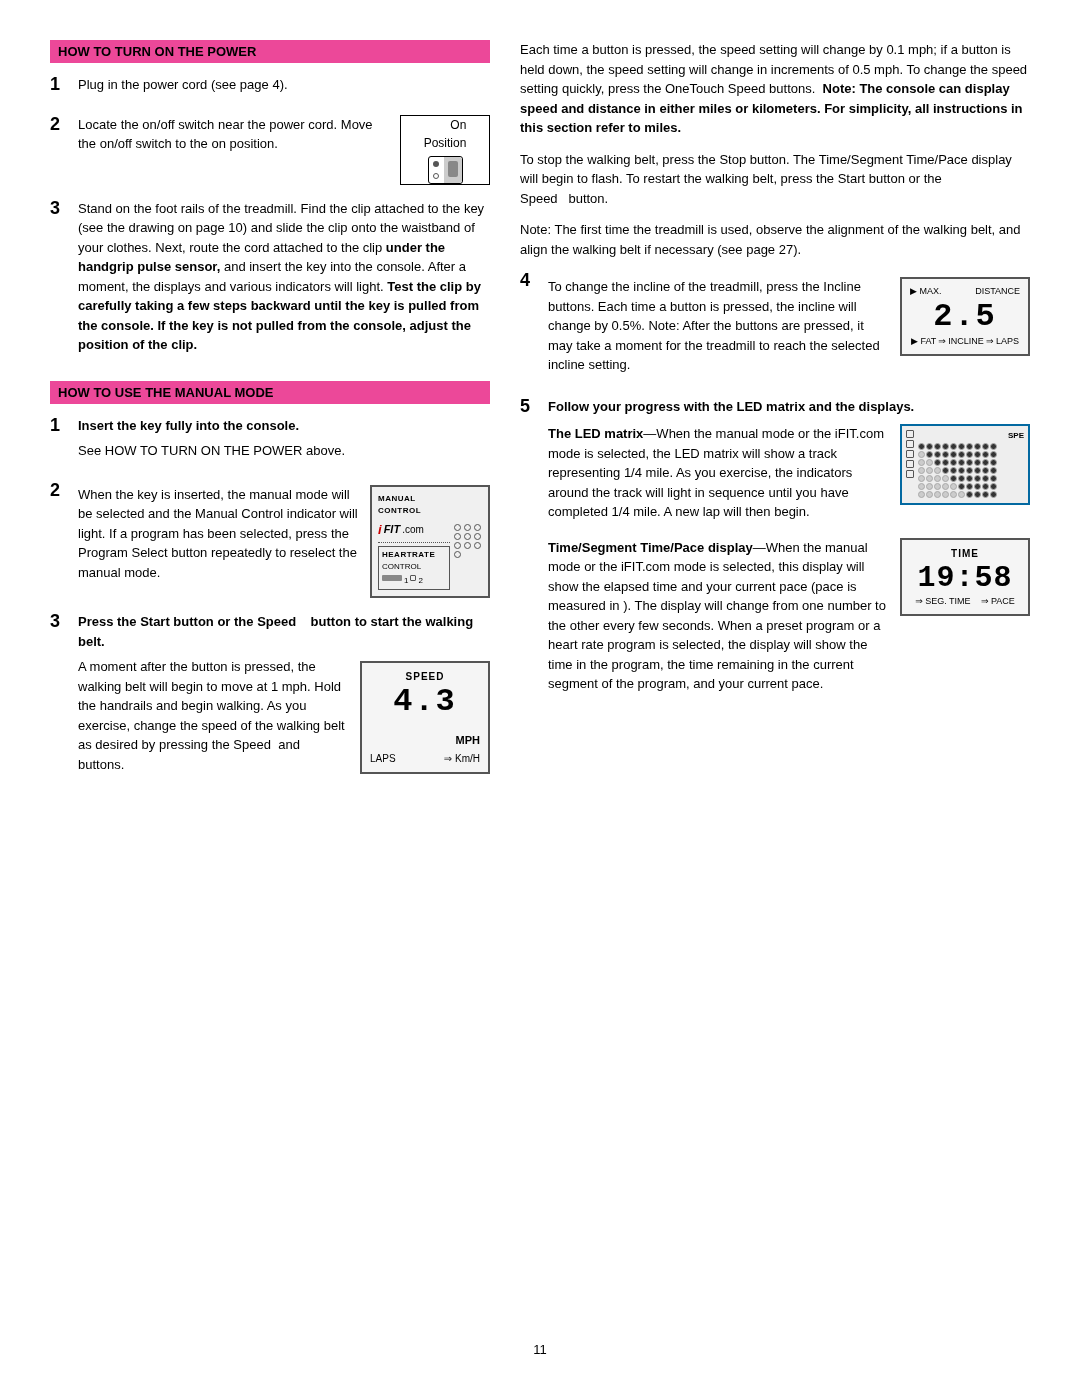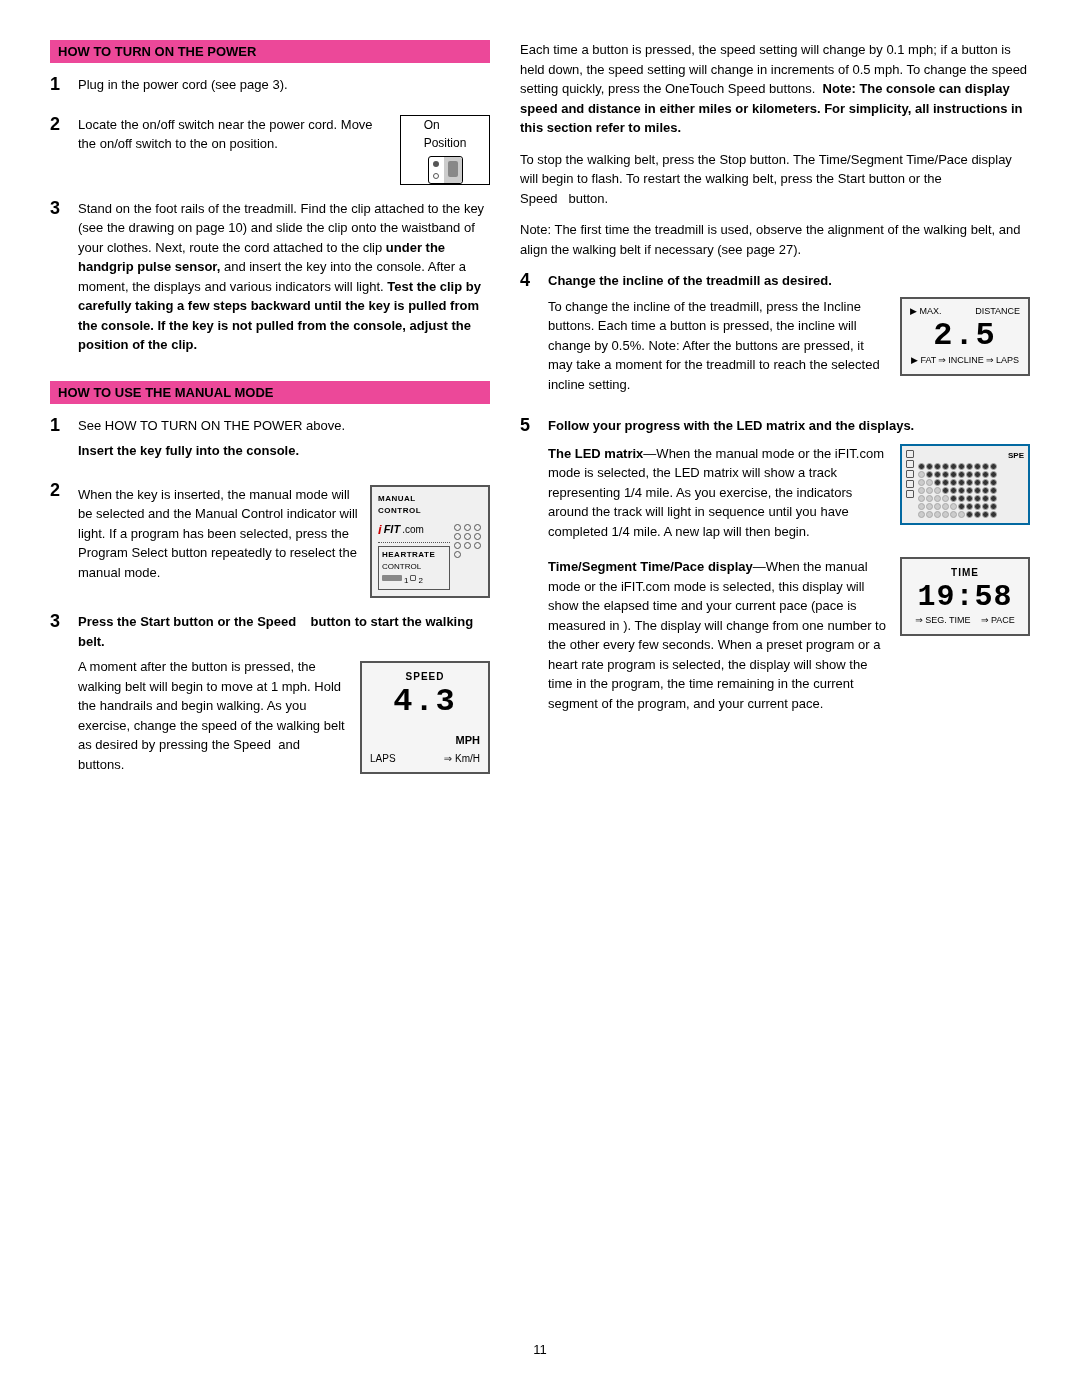--- a/index.html
+++ b/index.html
@@ -281,32 +281,32 @@
   <div class="two-col">
 
     <div class="col-left">
 
       <div>
         <span class="section-heading">HOW TO TURN ON THE POWER</span>
 
         <div class="step-block">
           <div class="step-num">1</div>
           <div class="step-content">
-            <p>Plug in the power cord (see page 3).</p>
+            <p>Plug in the power cord (see page 4).</p>
           </div>
         </div>
 
         <div class="step-block">
           <div class="step-num">2</div>
           <div class="step-content">
             <div style="display:flex; gap:10px; align-items:flex-start;">
               <p style="flex:1;">Locate the on/off switch near the power cord. Move the on/off switch to the on position.</p>
 
               <div class="on-position-box">
-                <div style="font-size:12px; text-align:left; margin-bottom:4px;">
+                <div style="font-size:12px; text-align:right; margin-bottom:4px;">
                   <span>On</span><br>
                   <span>Position</span>
                 </div>
                 <div class="switch-shape">
                   <div style="position:absolute; right:0; top:0; bottom:0; width:18px; background:#ccc; border-radius:0 3px 3px 0; display:flex; align-items:flex-start; justify-content:center; padding-top:4px;">
                     <div style="width:10px; height:16px; background:#888; border-radius:2px;"></div>
                   </div>
 
                   <div style="position:absolute; left:4px; top:4px; width:6px; height:6px; border-radius:50%; background:#555;"></div>
                   <div style="position:absolute; left:4px; bottom:4px; width:6px; height:6px; border-radius:50%; border:1px solid #555; background:#fff;"></div>
@@ -325,22 +325,22 @@
           </div>
         </div>
       </div>
 
       <div style="margin-top: 20px;">
         <span class="section-heading">HOW TO USE THE MANUAL MODE</span>
 
         <div class="step-block">
           <div class="step-num">1</div>
           <div class="step-content">
+            <p><strong>Insert the key fully into the console.</strong></p>
             <p>See HOW TO TURN ON THE POWER above.</p>
-            <p><strong>Insert the key fully into the console.</strong></p>
           </div>
         </div>
 
         <div class="step-block">
           <div class="step-num">2</div>
           <div class="step-content">
             <div style="display:flex; gap:10px; align-items:flex-start; margin-top:4px;">
               <p style="flex:1;">When the key is inserted, the manual mode will be selected and the Manual Control indicator will light. If a program has been selected, press the Program Select button repeatedly to reselect the manual mode.</p>
 
               <div class="console-box">
@@ -422,21 +422,20 @@
         <span>To stop the walking belt, press the Stop button. The Time/Segment Time/Pace display will begin to flash. To restart the walking belt, press the Start button or the Speed</span>&nbsp;&nbsp;&nbsp;<span>button.</span>
       </div>
 
       <div class="right-para">
         <span>Note: The first time the treadmill is used, observe the alignment of the walking belt, and align the walking belt if necessary (see page 27).</span>
       </div>
 
       <div class="step-block">
         <div class="step-num">4</div>
         <div class="step-content">
-          <p><strong>Change the incline of the treadmill as desired.</strong></p>
           <div style="display:flex; gap:12px; align-items:flex-start; margin-top:6px;">
             <p style="flex:1;">To change the incline of the treadmill, press the Incline buttons. Each time a button is pressed, the incline will change by 0.5%. Note: After the buttons are pressed, it may take a moment for the treadmill to reach the selected incline setting.</p>
 
             <div class="incline-display-box">
               <div class="incline-top">
                 <span>▶ MAX.</span>
                 <span>DISTANCE</span>
               </div>
               <div class="incline-number">2.5</div>
               <div class="incline-bottom">

